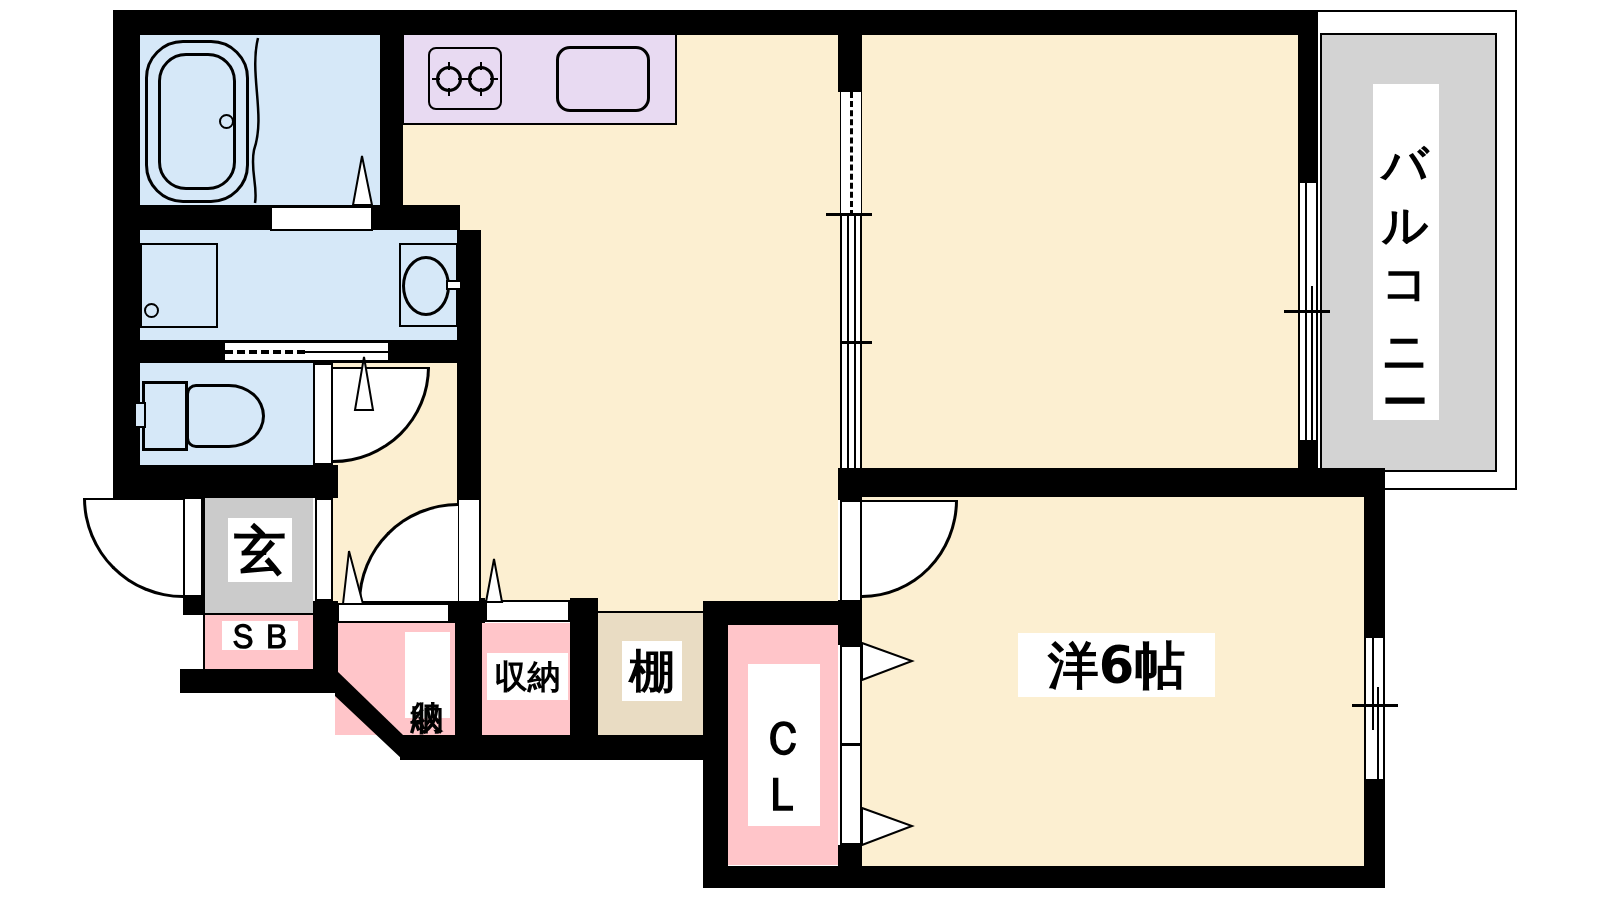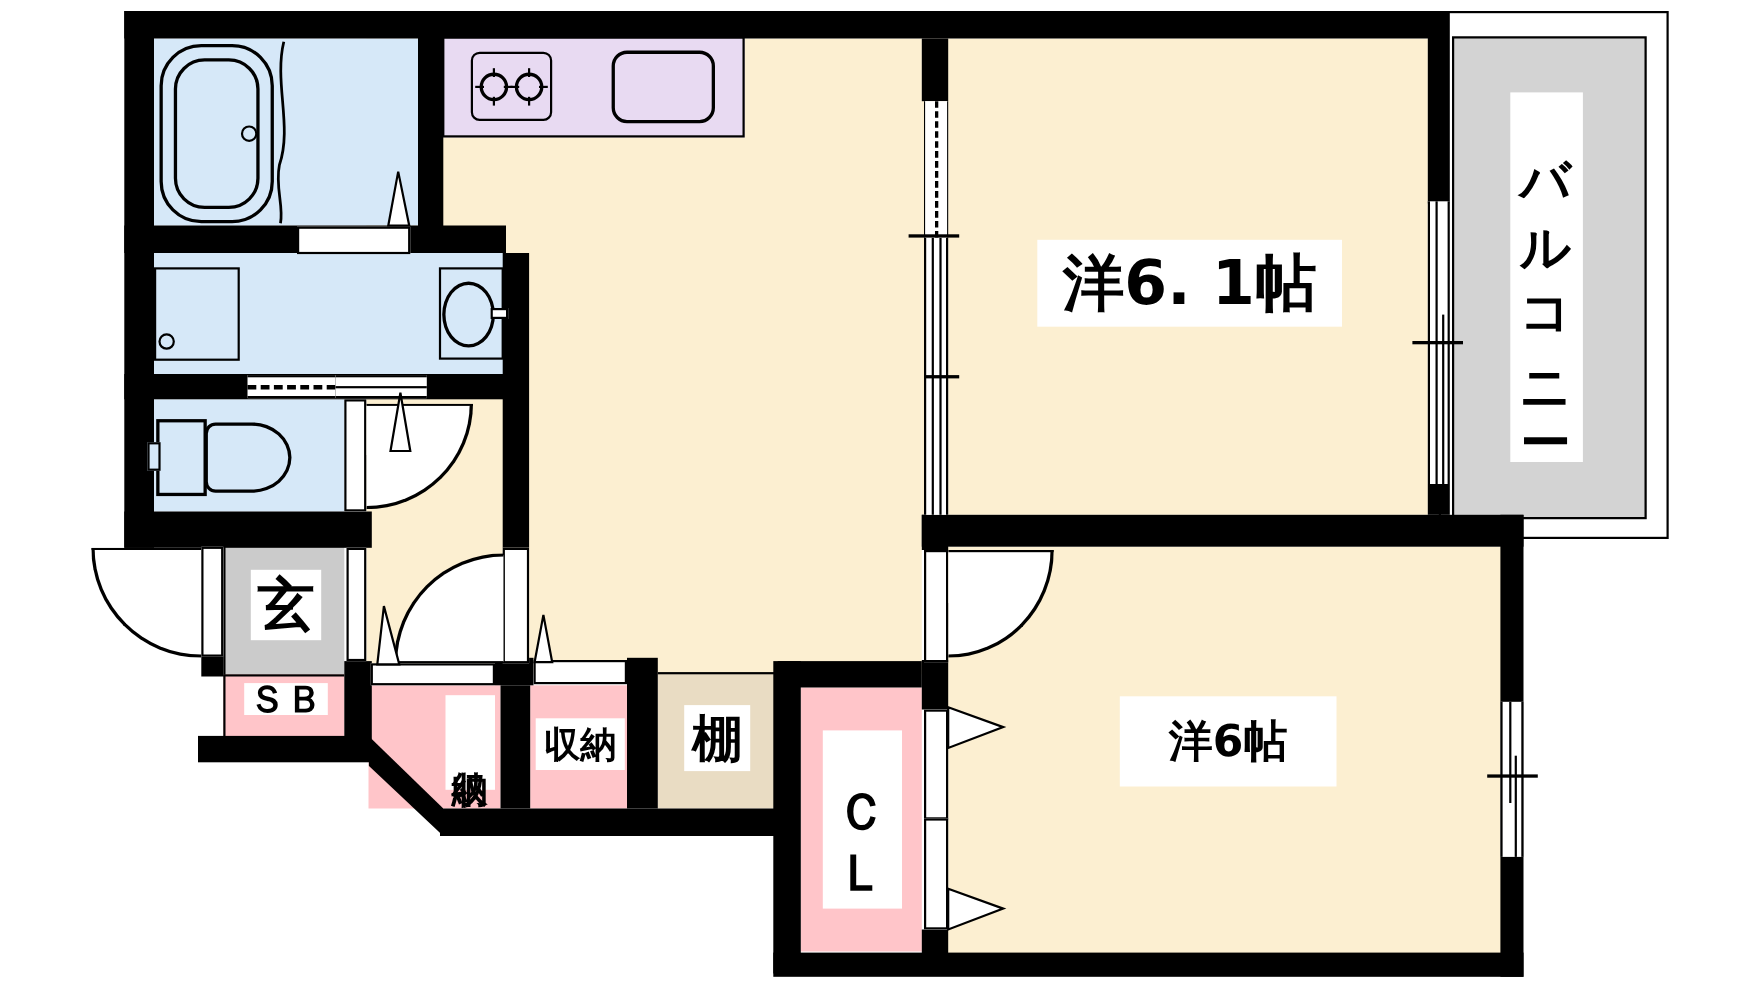--- a/index.html
+++ b/index.html
@@ -127,22 +127,21 @@
     <g fill="#fff" stroke="#000" stroke-width="2">
       <polygon points="353,205 372,205 362,156"></polygon>
       <polygon points="355,410 373,410 364,357"></polygon>
       <polygon points="343,604 363,604 349,551"></polygon>
       <polygon points="486,602 502,602 494,559"></polygon>
       <polygon points="862,643 912,661 862,680"></polygon>
       <polygon points="862,808 912,826 862,845"></polygon>
     </g>
   </svg>
 
-  <div class="abs label" style="left:943px;top:218px;width:277px;height:79px;font-size:56px;"><span>洋6. 1帖</span></div>
-  <div class="abs label" style="left:1018px;top:633px;width:197px;height:82px;font-size:40px;"><span>洋6帖</span></div>
+  <div class="abs label" style="left:1018px;top:633px;width:197px;height:64px;font-size:51px;"><span>洋6帖</span></div>
   <div class="abs label" style="left:1373px;top:84px;width:66px;height:336px;font-size:46px;"><span class="vtext" style="letter-spacing:14px;">バルコニー</span></div>
   <div class="abs label" style="left:228px;top:518px;width:64px;height:64px;font-size:52px;"><span>玄</span></div>
   <div class="abs label" style="left:222px;top:621px;width:76px;height:29px;font-size:34px;"><span>ＳＢ</span></div>
   <div class="abs label" style="left:405px;top:632px;width:45px;height:86px;font-size:33px;"><span class="vtext">収納</span></div>
   <div class="abs label" style="left:487px;top:653px;width:81px;height:47px;font-size:33px;"><span>収納</span></div>
   <div class="abs label" style="left:622px;top:641px;width:60px;height:60px;font-size:46px;"><span>棚</span></div>
   <div class="abs label" style="left:748px;top:664px;width:72px;height:162px;font-size:46px;"><span class="vtext" style="letter-spacing:10px;">ＣＬ</span></div>
 
   <div class="abs openlr" style="left:840px;top:216px;width:22px;height:252px;">
     <div class="vline" style="left:5px;"></div>

